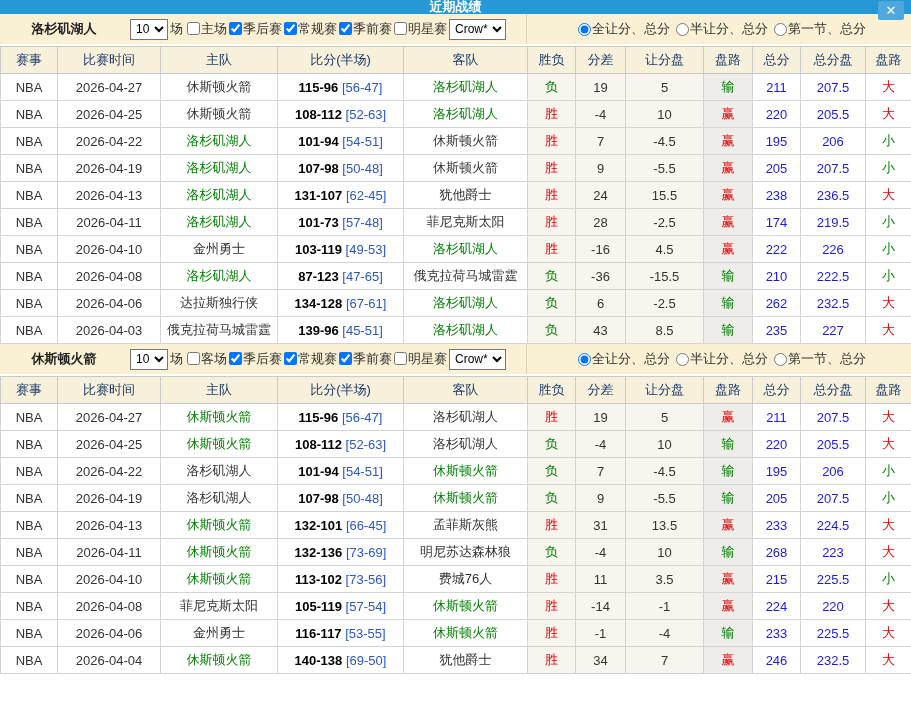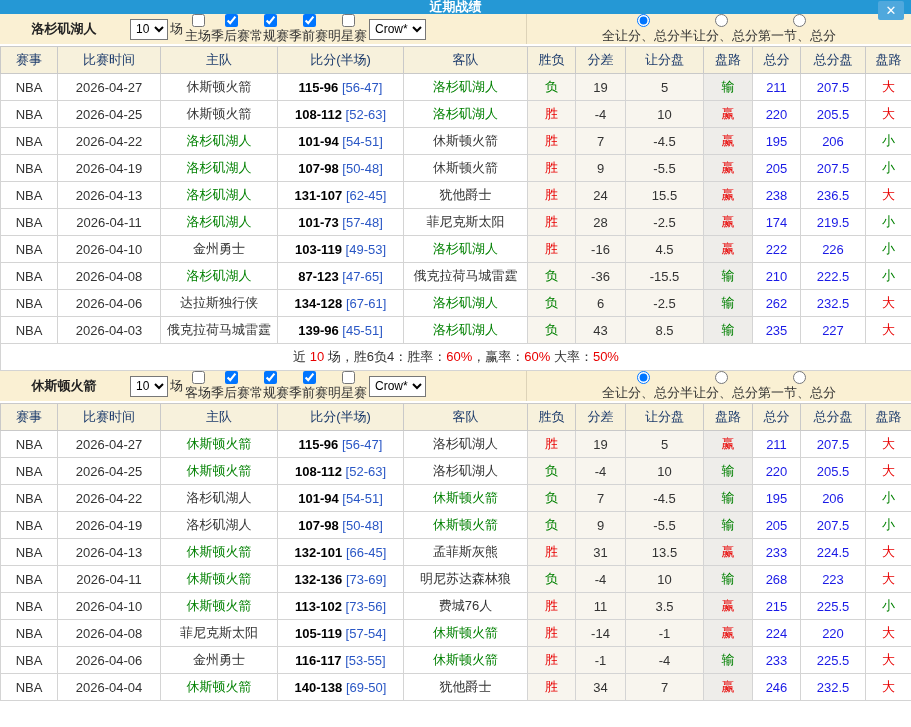--- a/index.html
+++ b/index.html
@@ -26,21 +26,21 @@
   }
   .filter-left {
     width:527px; display:flex; align-items:center; border-right:1px solid #ddd3b8;
   }
   .filter-right { flex:1; display:flex; justify-content:center; }
   .team-name { width:128px; text-align:center; font-weight:bold; color:#222; }
   select {
     font-size:12px; height:21px; border:1px solid #777; background:#fff;
     font-family:inherit; margin:0 2px; padding:0 1px;
   }
-  .cb-label, .rd-label { display:inline-flex; align-items:center; white-space:nowrap;flex-direction:column; }
+  .cb-label, .rd-label { display:inline-flex; align-items:center; white-space:nowrap; }
   .cb-label input { width:13px; height:13px; margin:0 1px 0 2px; }
   .rd-label input { width:13px; height:13px; margin:0 1px 0 6px; }
   .suffix { margin-right:2px; }
   
   table { border-collapse:collapse; width:911px; table-layout:fixed; }
   th {
     height:27px; background:#F7F1DC; color:var(--navy,#1B3A6B);
     font-weight:normal; font-size:13px; border:1px solid #C9C9C9; padding:0;
   }
   td {
@@ -270,23 +270,20 @@
             <td class="c-score"><span>139-96</span><span class="half"> [45-51]</span></td>
             <td class="green">洛杉矶湖人</td>
             <td class="green tint">负</td>
             <td class="tint">43</td>
             <td class="tint">8.5</td>
             <td class="green tintg">输</td>
             <td class="blue">235</td>
             <td class="blue">227</td>
             <td class="red">大</td>
           </tr>
-          <tr class="summary">
-            <td colspan="12"><span>近 </span><span class="red">10</span><span> 场，胜6负4：胜率：</span><span class="red">60%</span><span>，赢率：</span><span class="red">60%</span><span> 大率：</span><span class="red">50%</span></td>
-          </tr>
         </tbody>
     </table>
   </div>
 
   <div class="section">
     <div class="filterbar">
       <div class="filter-left">
         <span class="team-name">休斯顿火箭</span>
         <select class="count-select"><option value="10" selected="">10</option></select>
         <span class="suffix games-suffix">场</span>

